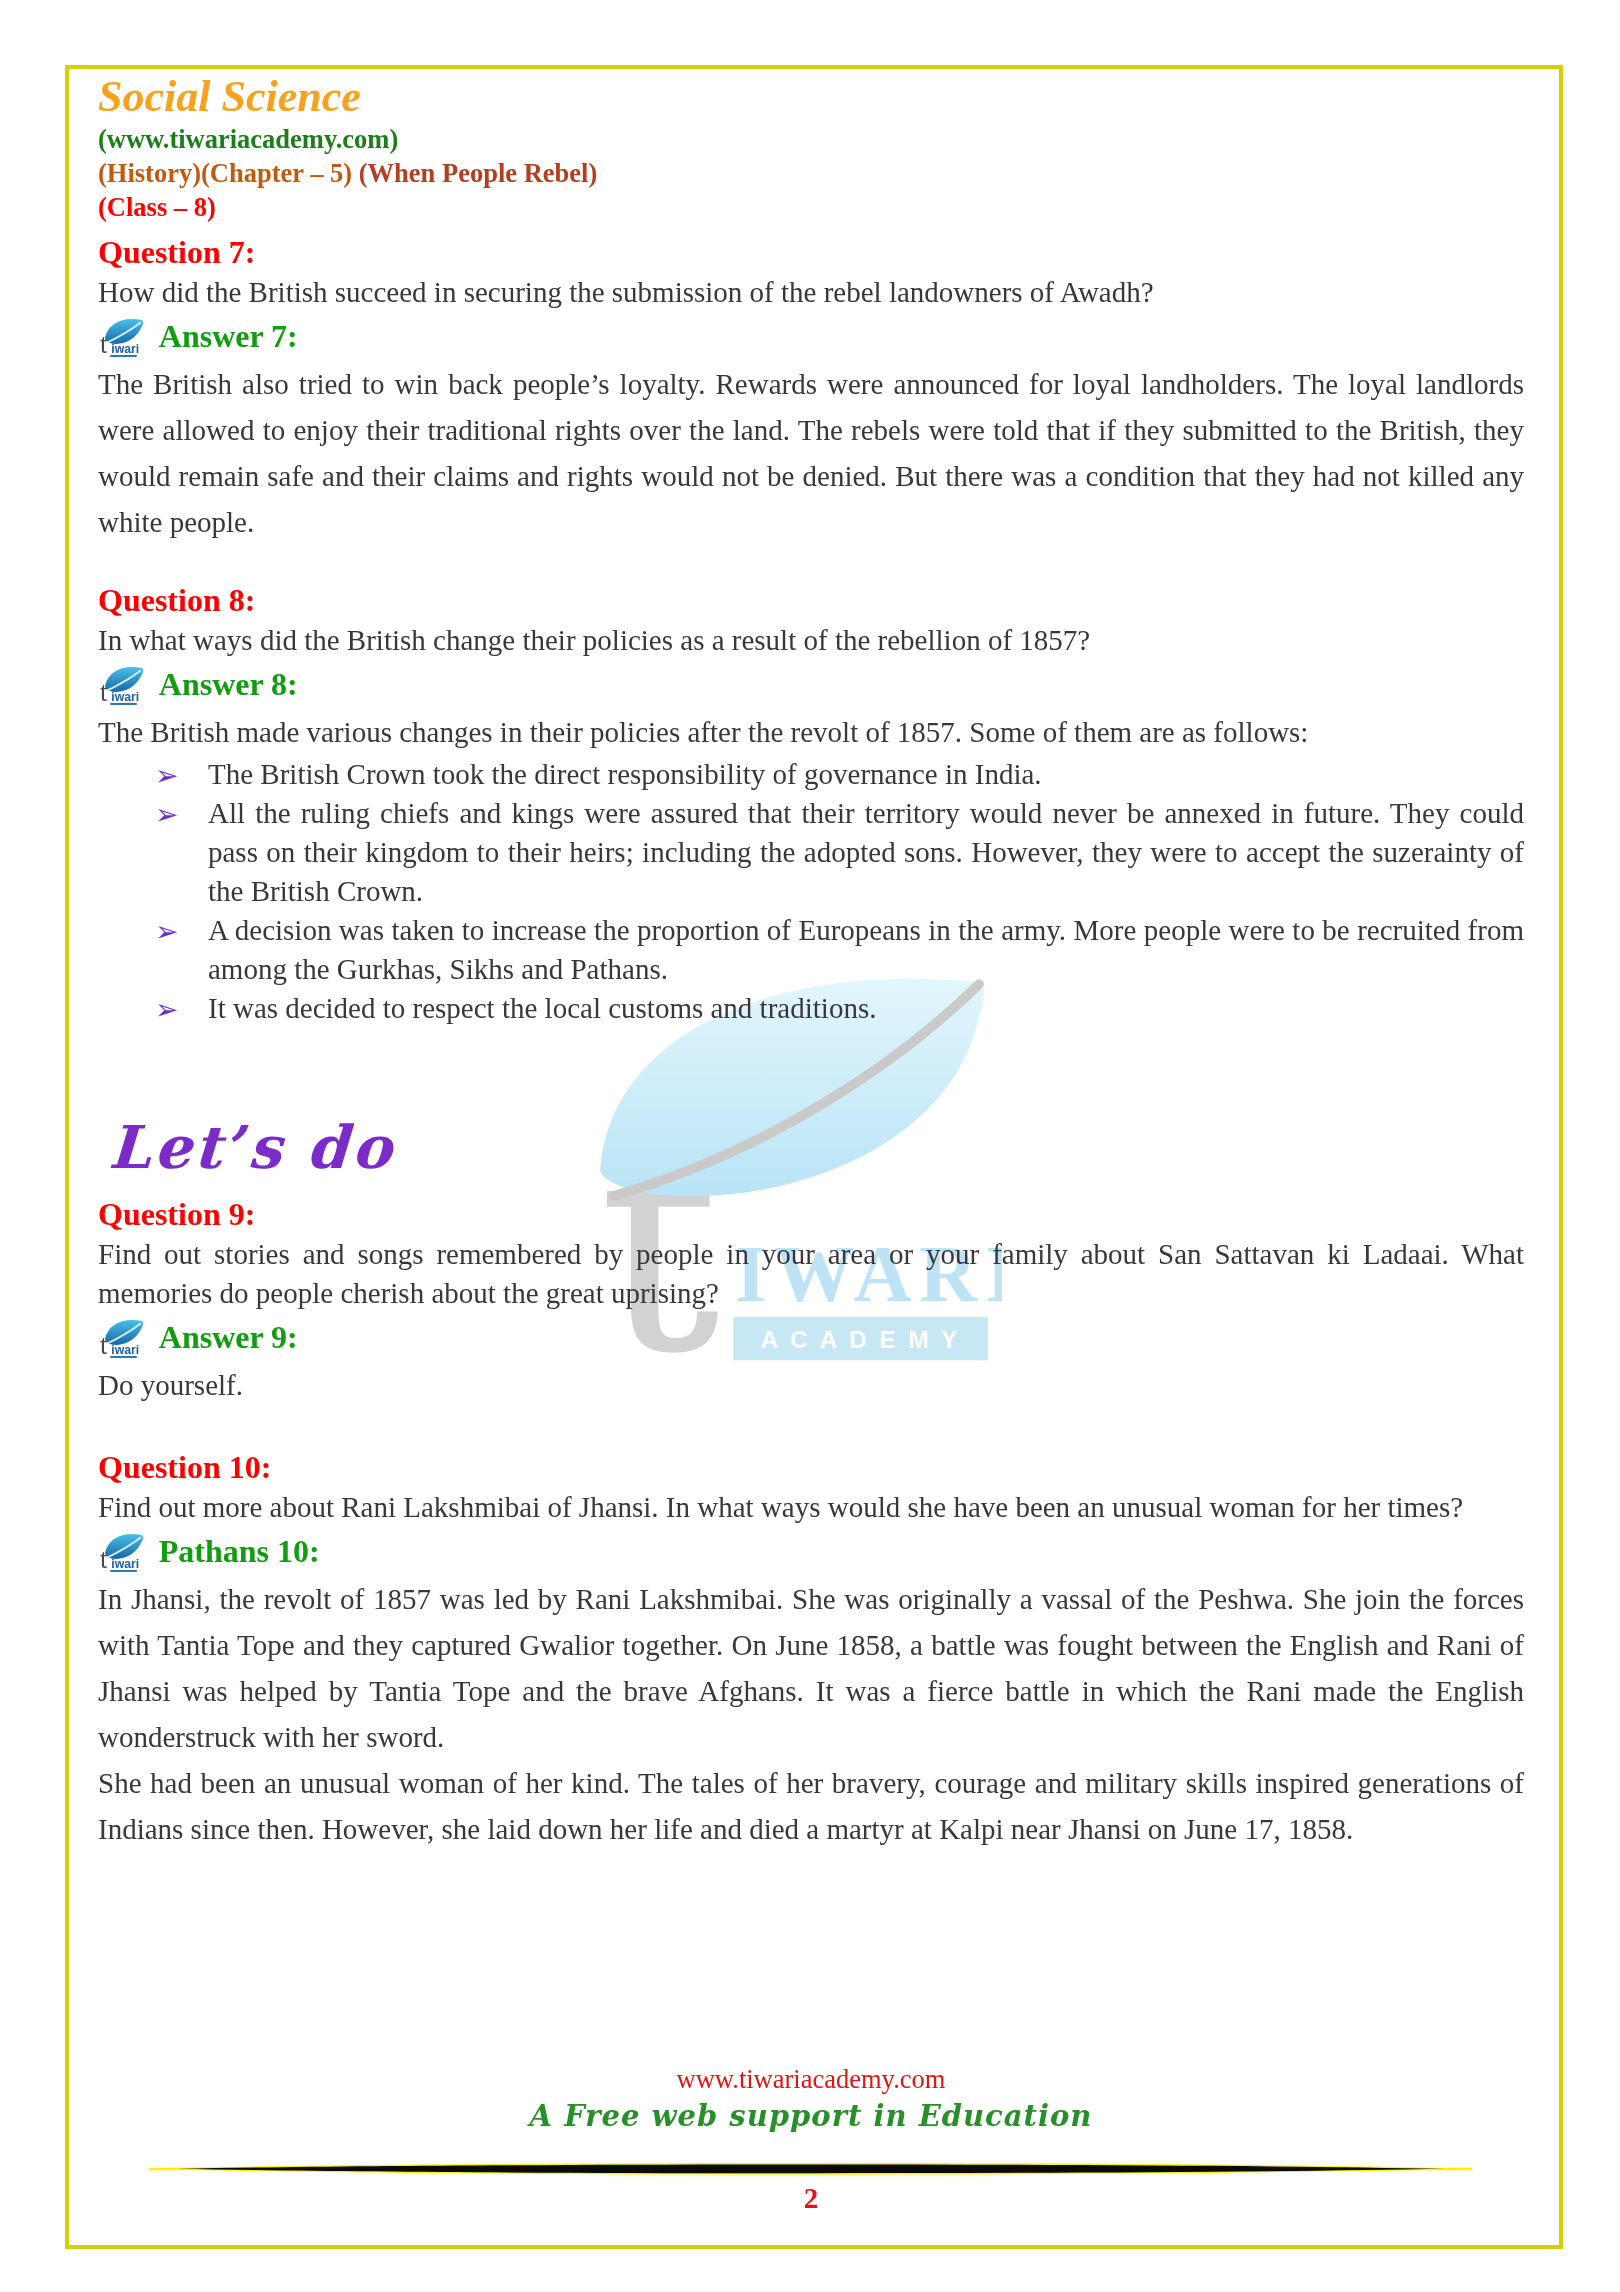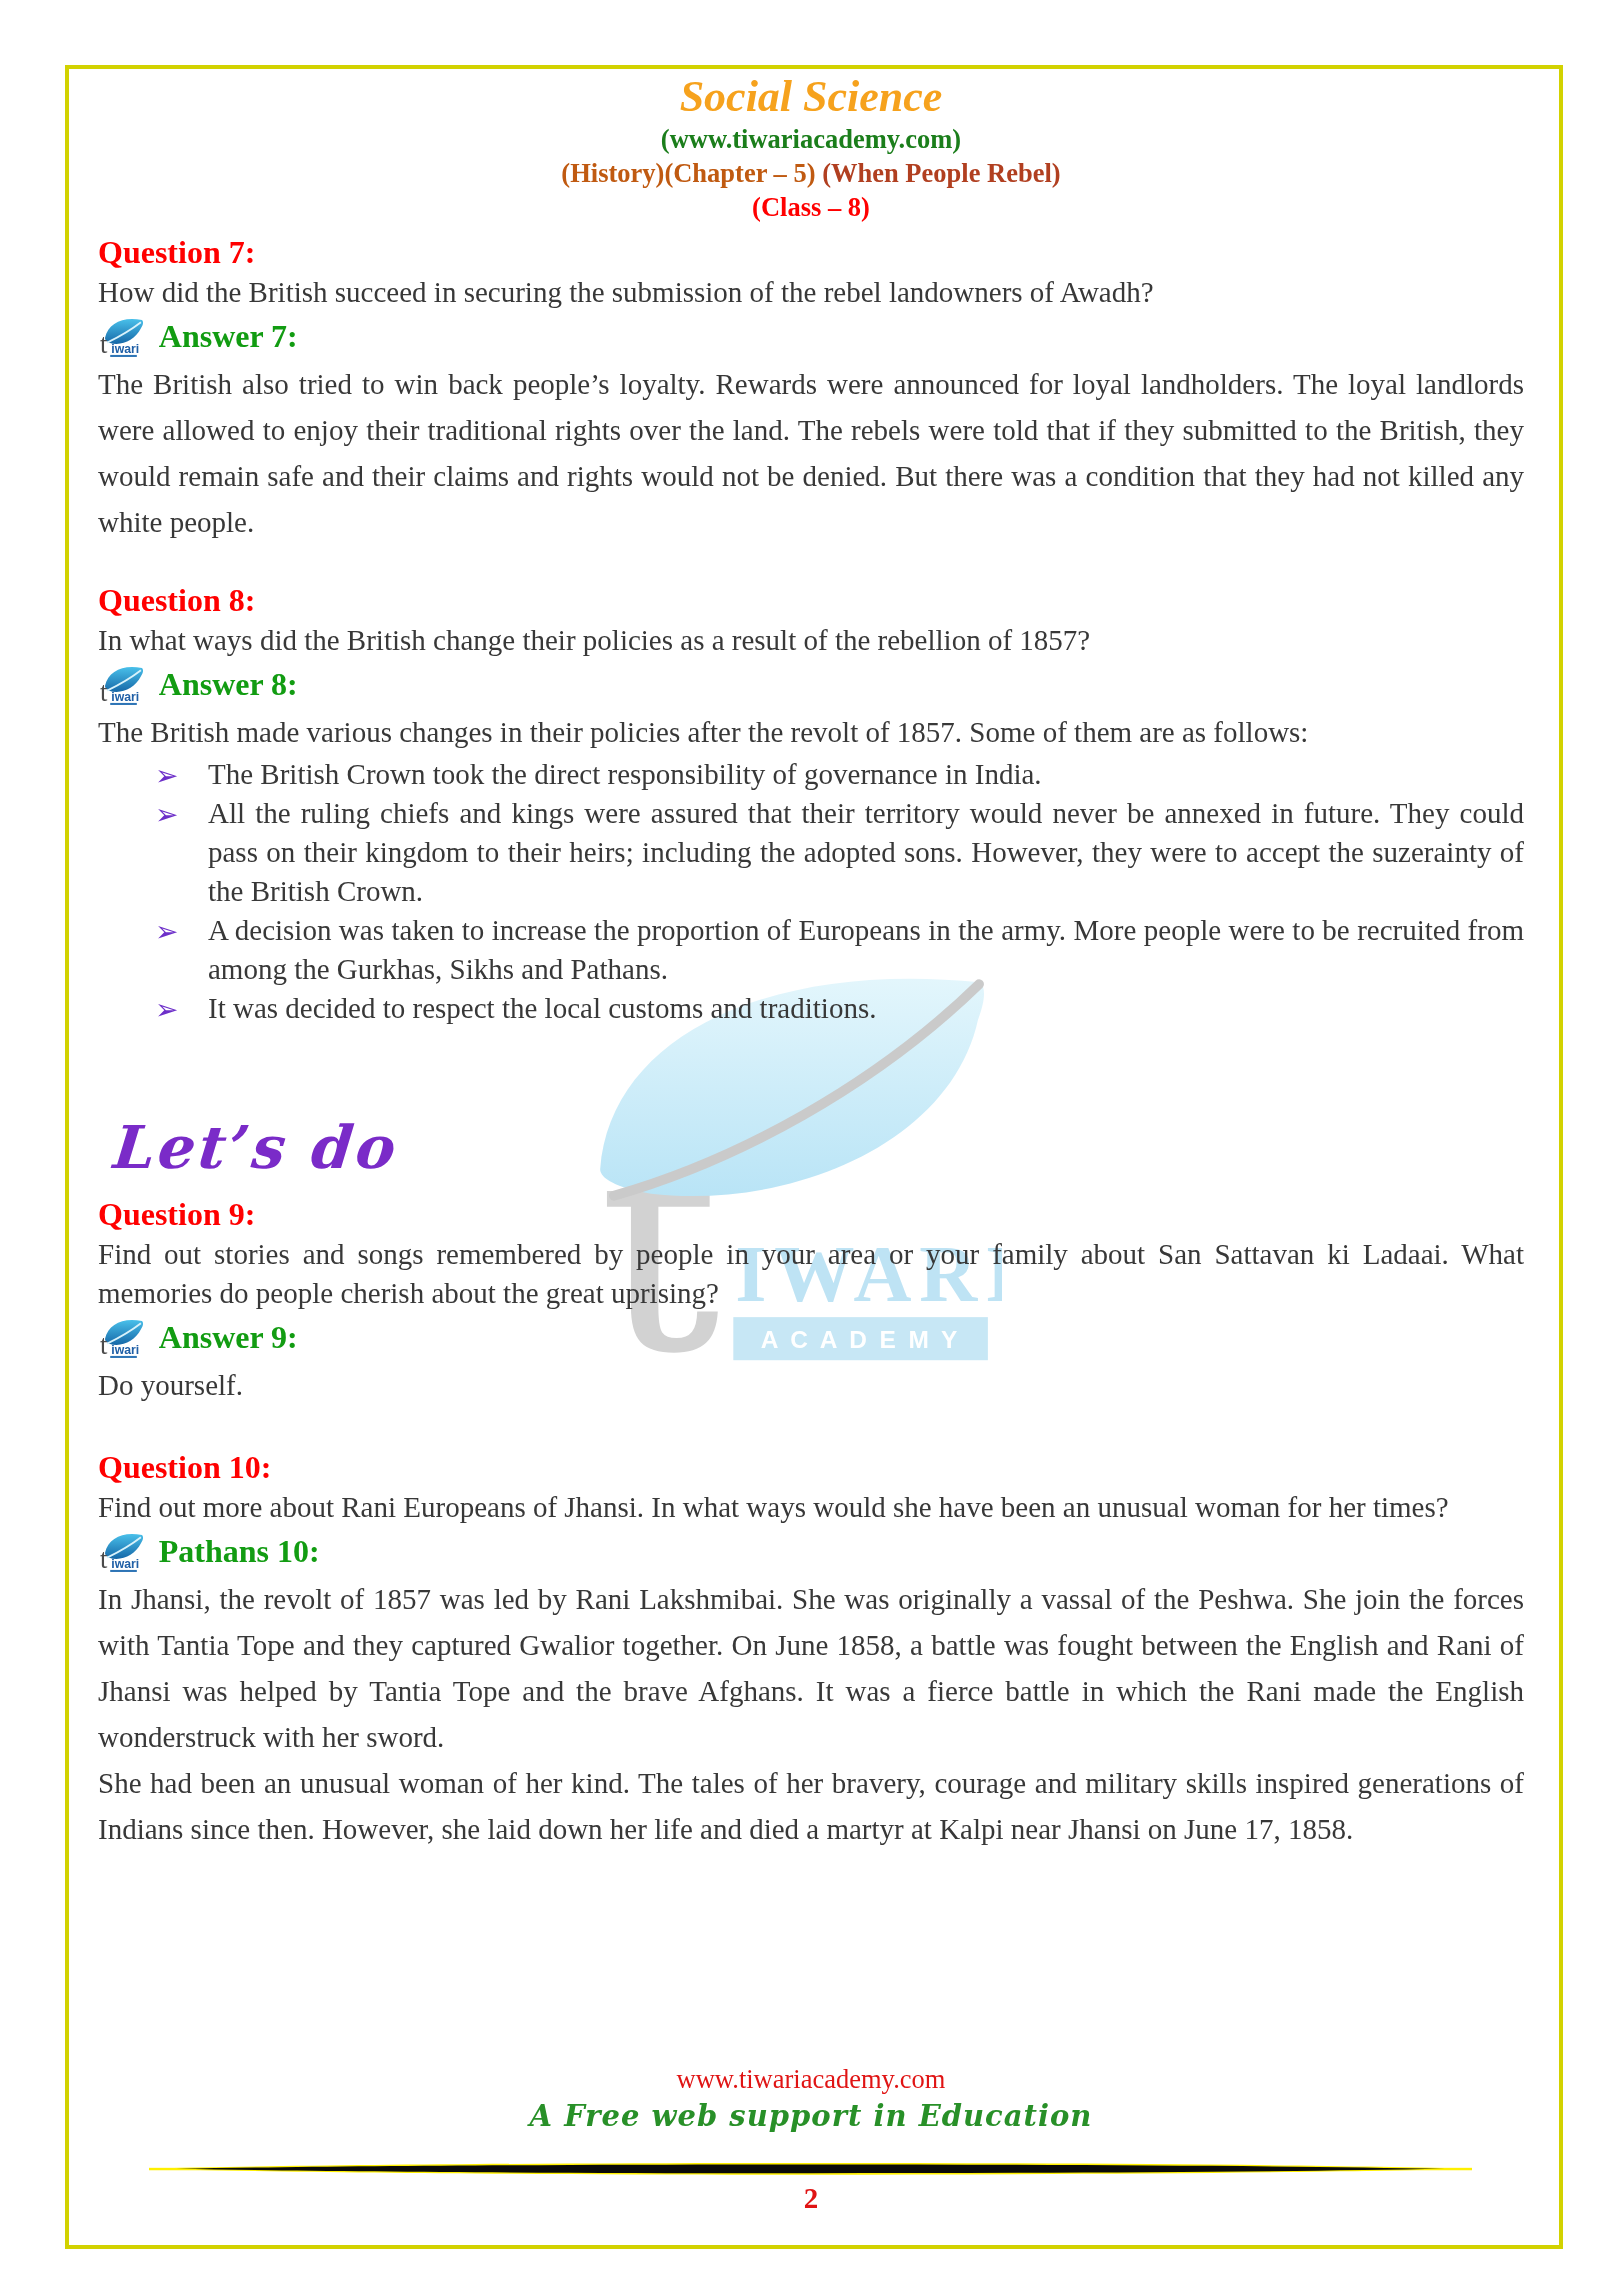--- a/index.html
+++ b/index.html
@@ -13,21 +13,21 @@
     position:absolute; left:65px; top:65px; width:1498px; height:2184px;
     border:4.9px solid #D2D200; pointer-events:none;
   }
   
   .watermark {
     position:absolute; left:541px; top:949px; width:461px; height:421px;
     z-index:0; pointer-events:none;
   }
   
   .content { position:absolute; left:98px; top:71px; width:1426px; z-index:1; }
-  header { text-align:center; }
+  header { text-align:left; }
   .h-title  { font-size:44px; font-weight:bold; font-style:italic; color:#F6A21D; line-height:51px; }
   .h-site   { font-size:26.5px; font-weight:bold; color:#1B7E1B; line-height:34px; }
   .h-chapter{ font-size:26.5px; font-weight:bold; line-height:34px; }
   .h-chapter .c1 { color:#C05A11; }
   .h-chapter .c2 { color:#B13F20; }
   .h-class  { font-size:26.5px; font-weight:bold; color:#FF0000; line-height:34px; }
 
   .q-label { font-size:32px; font-weight:bold; color:#FF0000; line-height:41px; margin-top:7.8px; }
   .q-text  { font-size:29px; line-height:39px; text-align:justify; }
   .a-row   { display:flex; align-items:center; gap:11.8px; height:45px; margin:2px 0; }
@@ -143,21 +143,21 @@
           <path d="M8,27 C18,22 32,14 41,7" stroke="#D8F2FB" stroke-width="1.8" fill="none"></path>
           <text x="1" y="37" font-family="Liberation Serif, serif" font-size="26" fill="#4A4A4A">t</text>
           <text x="12" y="37" font-family="Liberation Sans, sans-serif" font-weight="bold" font-size="12" fill="#1F5FA6">iwari</text>
           <rect x="11" y="39" width="26" height="2" fill="#2E75B6"></rect>
         </svg>
         <span class="a-label">Answer 9:</span>
       </div>
       <div class="a-text nj">Do yourself.</div>
 
       <div class="q-label mt40">Question 10:</div>
-      <div class="q-text">Find out more about Rani Europeans of Jhansi. In what ways would she have been an unusual woman for her times?</div>
+      <div class="q-text">Find out more about Rani Lakshmibai of Jhansi. In what ways would she have been an unusual woman for her times?</div>
       <div class="a-row">
         <svg class="ticon" viewBox="0 0 46 42">
           <path d="M6,22 C9,8 24,1 42,5 C44,7 43,10 41,13 C35,25 21,31 10,27 C7,25.5 5.5,24 6,22 Z" fill="url(#ileaf)"></path>
           <path d="M8,27 C18,22 32,14 41,7" stroke="#D8F2FB" stroke-width="1.8" fill="none"></path>
           <text x="1" y="37" font-family="Liberation Serif, serif" font-size="26" fill="#4A4A4A">t</text>
           <text x="12" y="37" font-family="Liberation Sans, sans-serif" font-weight="bold" font-size="12" fill="#1F5FA6">iwari</text>
           <rect x="11" y="39" width="26" height="2" fill="#2E75B6"></rect>
         </svg>
         <span class="a-label">Pathans 10:</span>
       </div>

